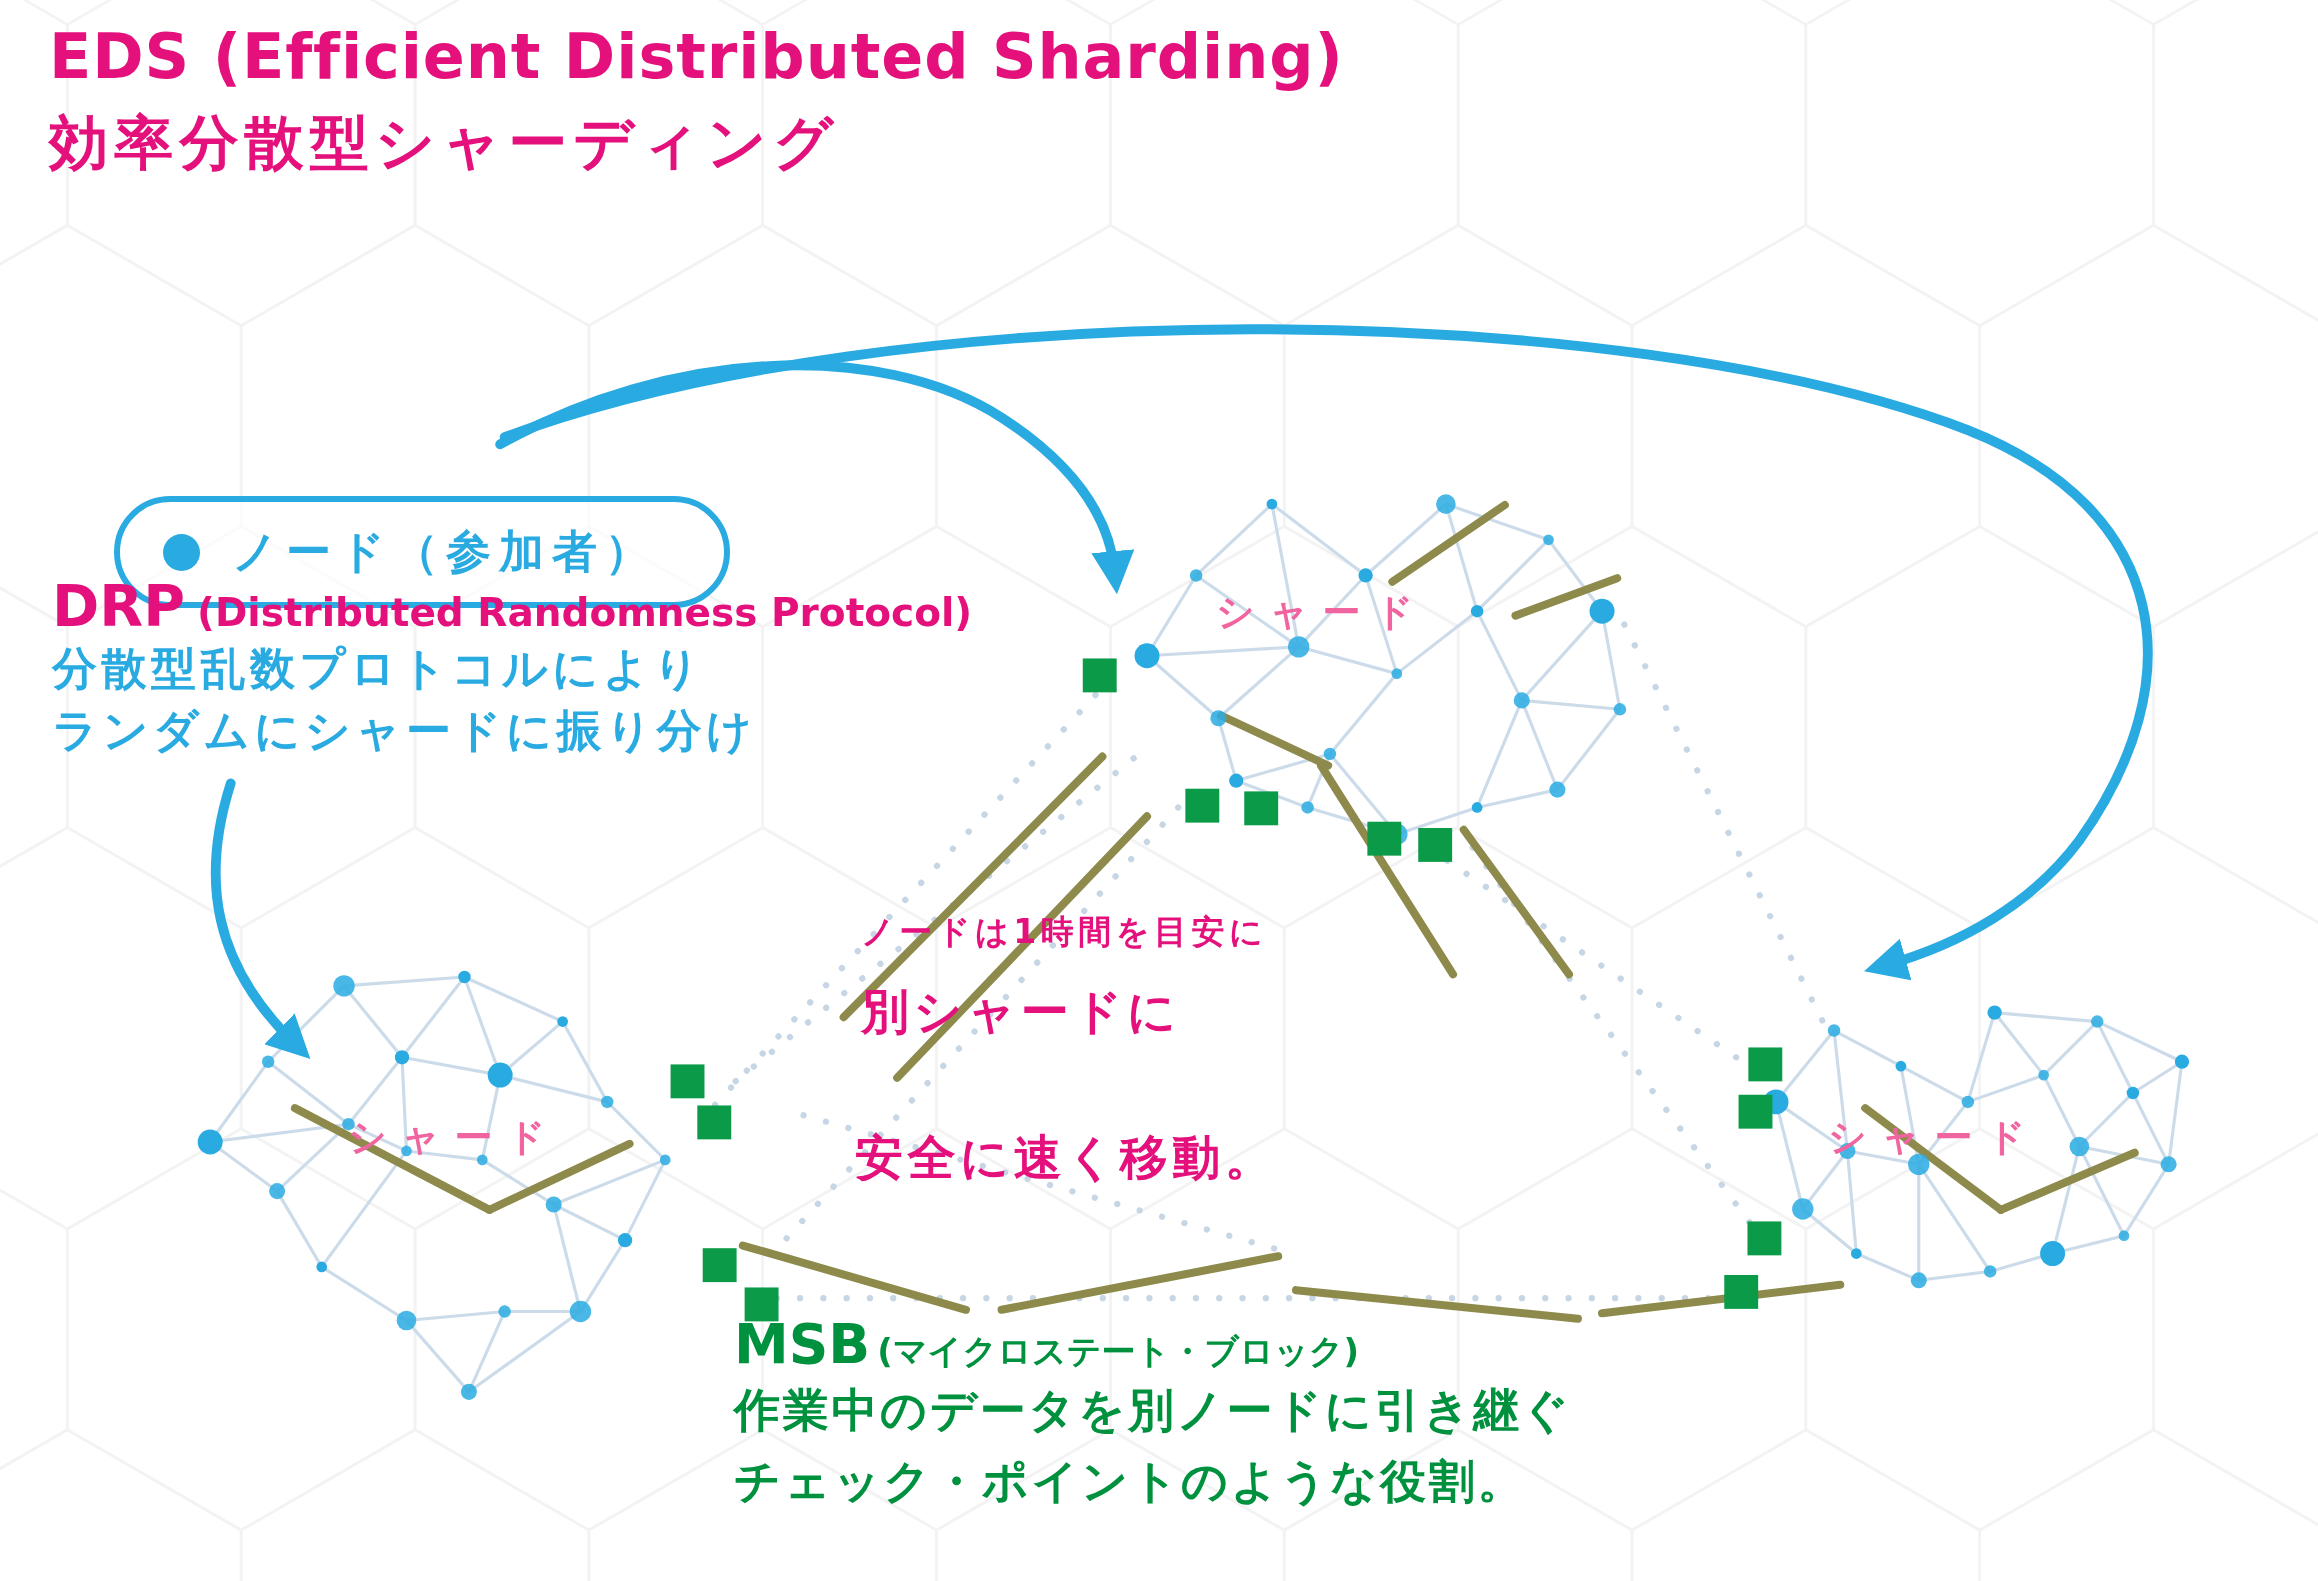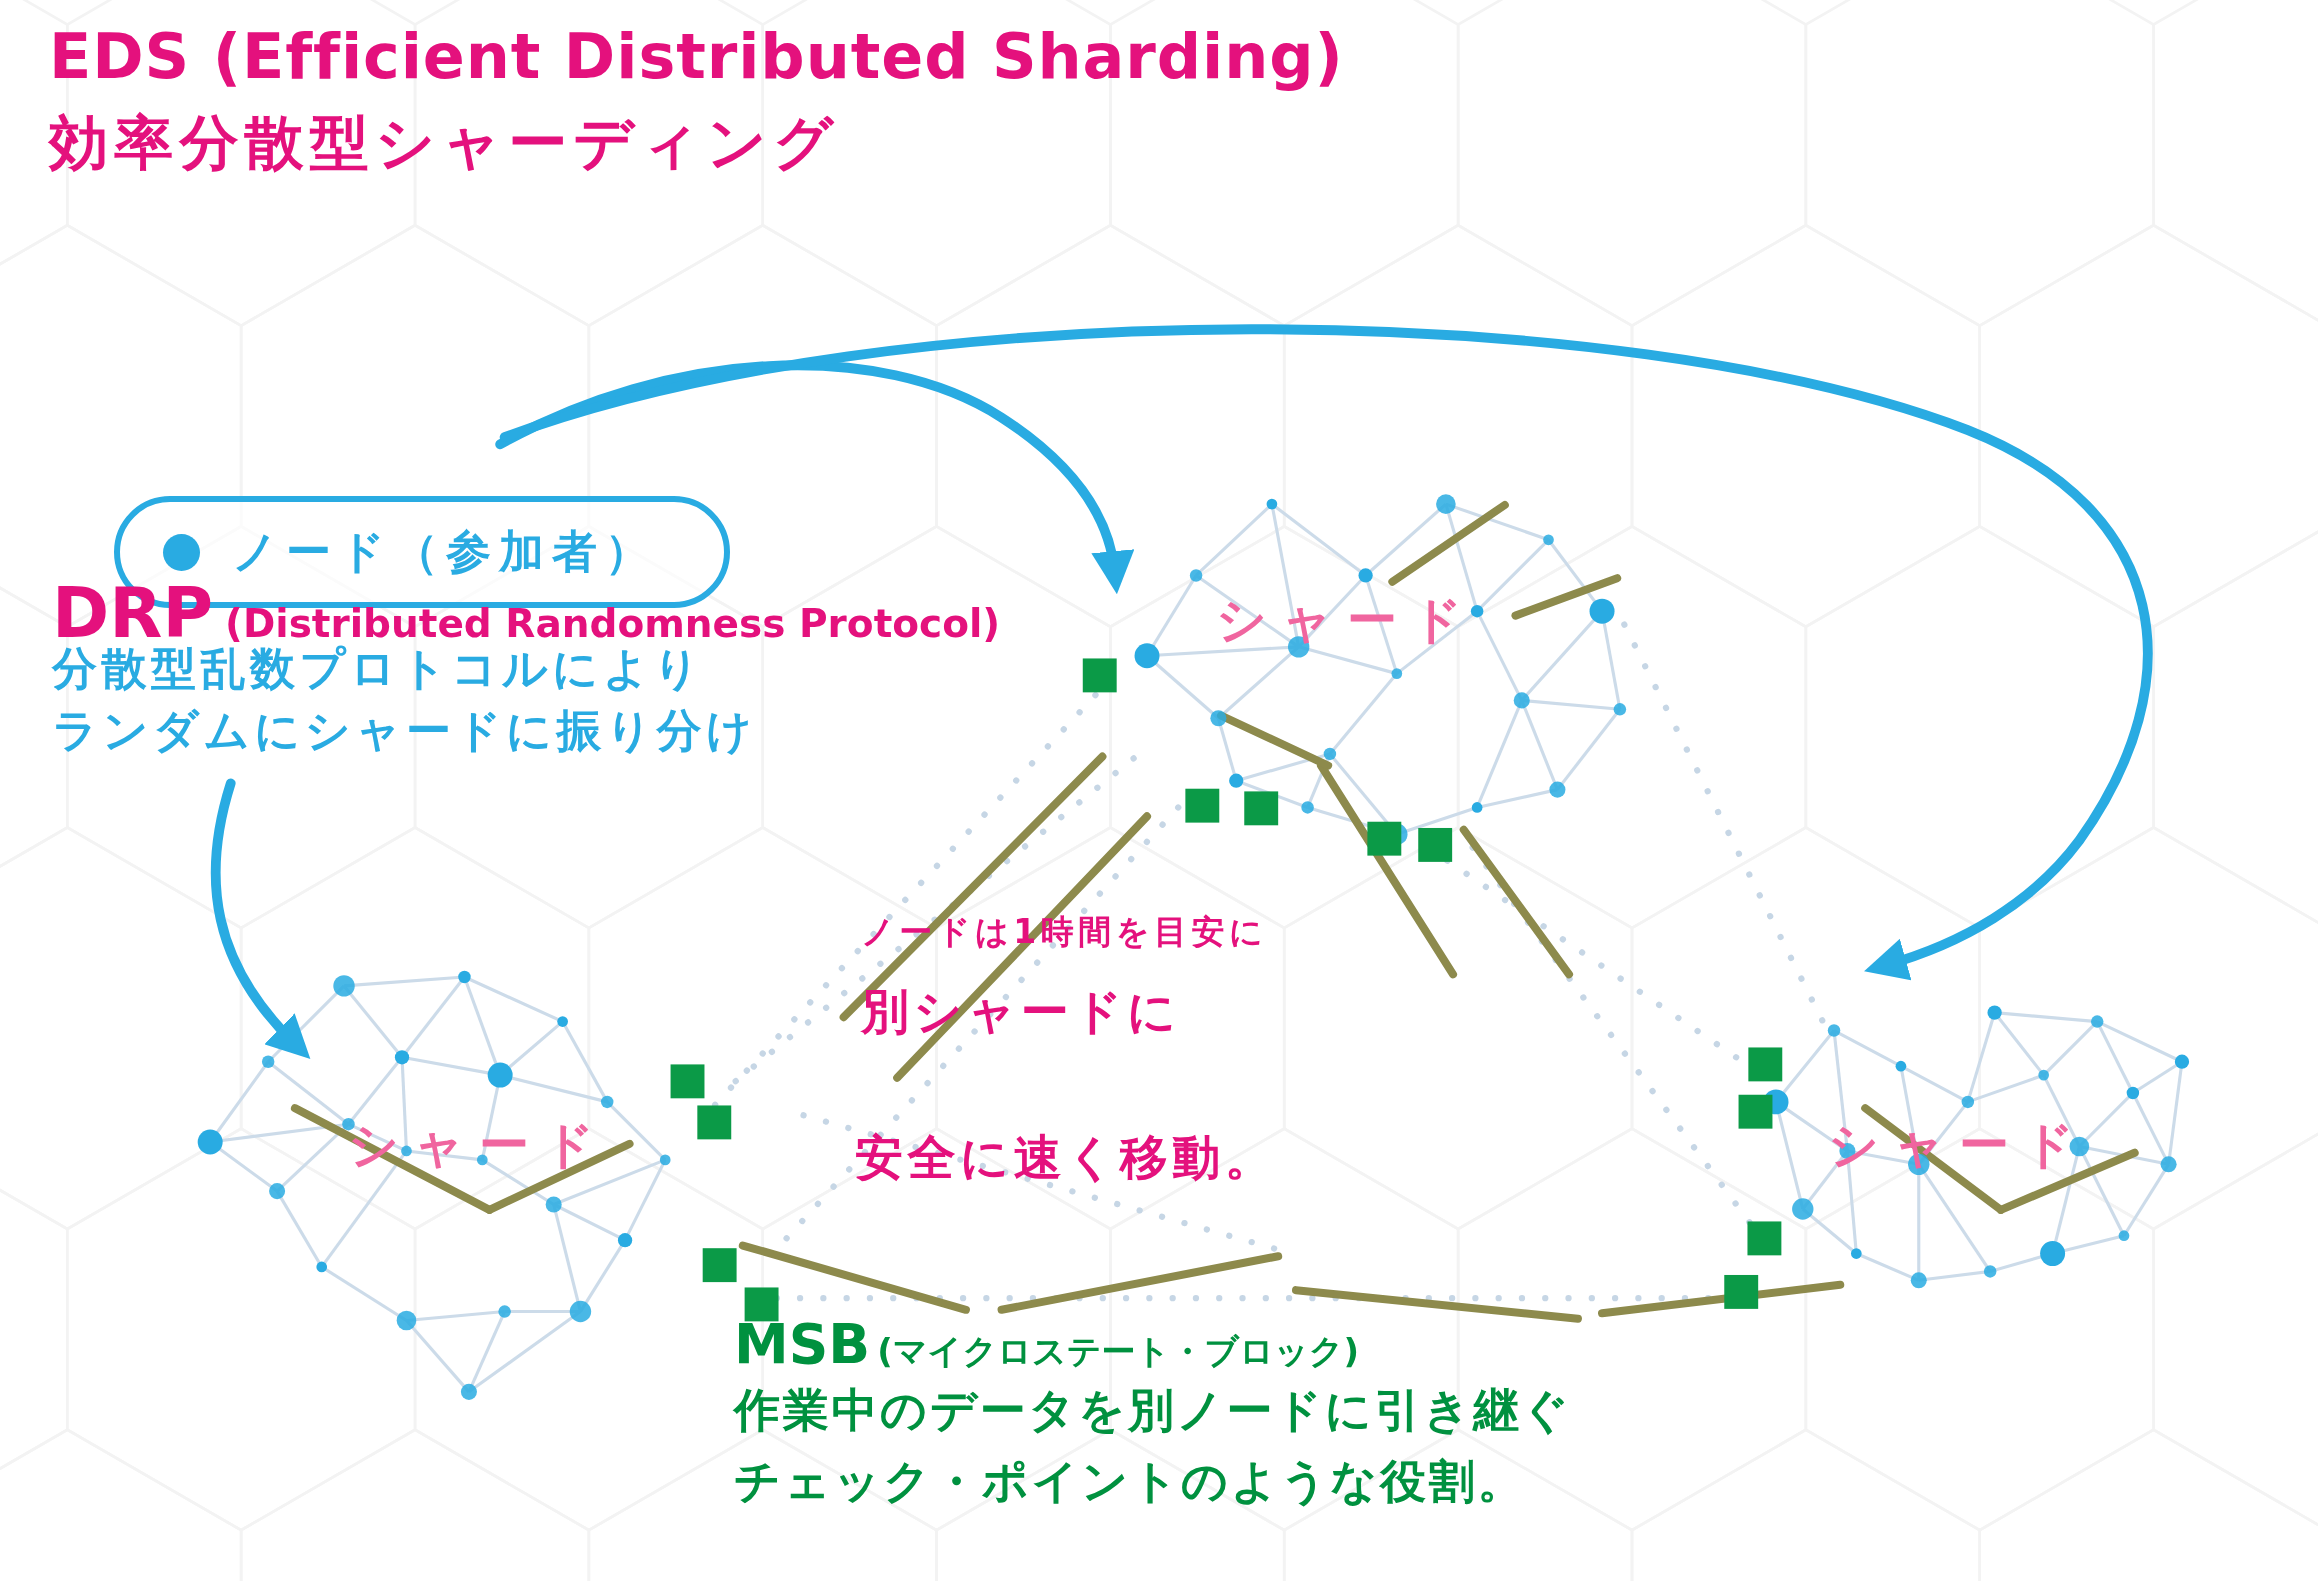--- a/index.html
+++ b/index.html
@@ -13,25 +13,25 @@
   .title{left:49px;top:19.6px;font-size:62px;letter-spacing:0.9px;color:var(--pink);}
   .subtitle{left:49px;top:104px;font-size:59px;letter-spacing:6.2px;color:var(--pink);}
   .legend{
     position:absolute;left:114px;top:448px;width:616px;height:112px;
     border:6.2px solid var(--blue);border-radius:57px;box-sizing:border-box;
     display:flex;align-items:center;background:rgba(255,255,255,.65);margin-top:48px;
   }
   .legend .dot{width:37px;height:37px;border-radius:50%;background:var(--blue);margin-left:43px;flex:0 0 auto;}
   .legend .lbl{font-size:45px;font-weight:bold;margin-left:32px;letter-spacing:8px;color:var(--blue);}
   .drp-line{left:52px;top:573px;}
-  .drp-acronym{font-size:69px;color:var(--pink);text-align:right;}
+  .drp-acronym{font-size:57px;color:var(--pink);text-align:right;}
   .drp-expansion{font-size:39px;color:var(--pink);margin-left:7.1px;}
   .drp-jp1{left:52px;top:639px;font-size:45px;letter-spacing:4.5px;color:var(--blue);}
   .drp-jp2{left:52px;top:701px;font-size:45px;letter-spacing:4.5px;color:var(--blue);}
-  .shard-label{font-size:50px;letter-spacing:14.3px;color:var(--pink-soft);}
+  .shard-label{font-size:38px;letter-spacing:14.3px;color:var(--pink-soft);}
   .shard-top{left:1216px;top:587px;}
   .shard-left{left:348px;top:1112px;}
   .shard-right{left:1828px;top:1112px;}
   .cn1{left:861px;top:910px;font-size:33px;letter-spacing:4.5px;color:var(--pink);text-align:right;}
   .cn2{left:861px;top:980px;font-size:48px;letter-spacing:4.5px;color:var(--pink);}
   .cn3{left:855px;top:1042px;font-size:61px;letter-spacing:0.9px;color:var(--pink);}
   .cn4{left:855px;top:1126px;font-size:48px;letter-spacing:4.5px;color:var(--pink);}
   .msb-line{left:734px;top:1312px;}
   .msb-acronym{font-size:55px;color:var(--green);text-align:right;}
   .msb-expansion{font-size:34px;color:var(--green);margin-left:2px;}

